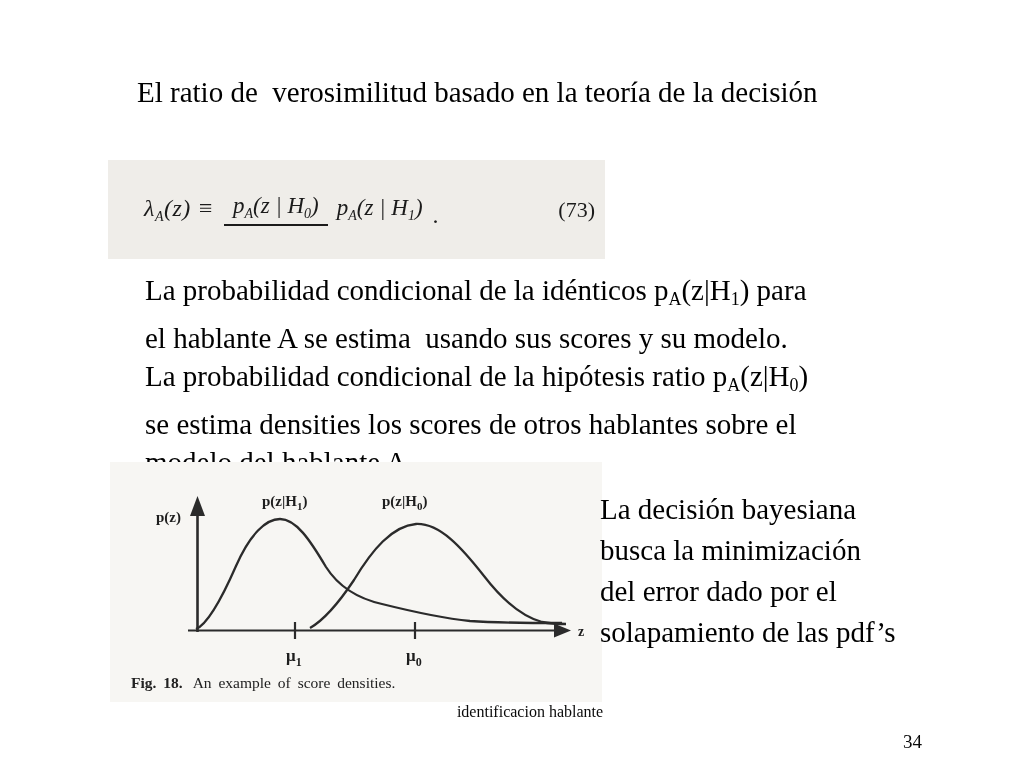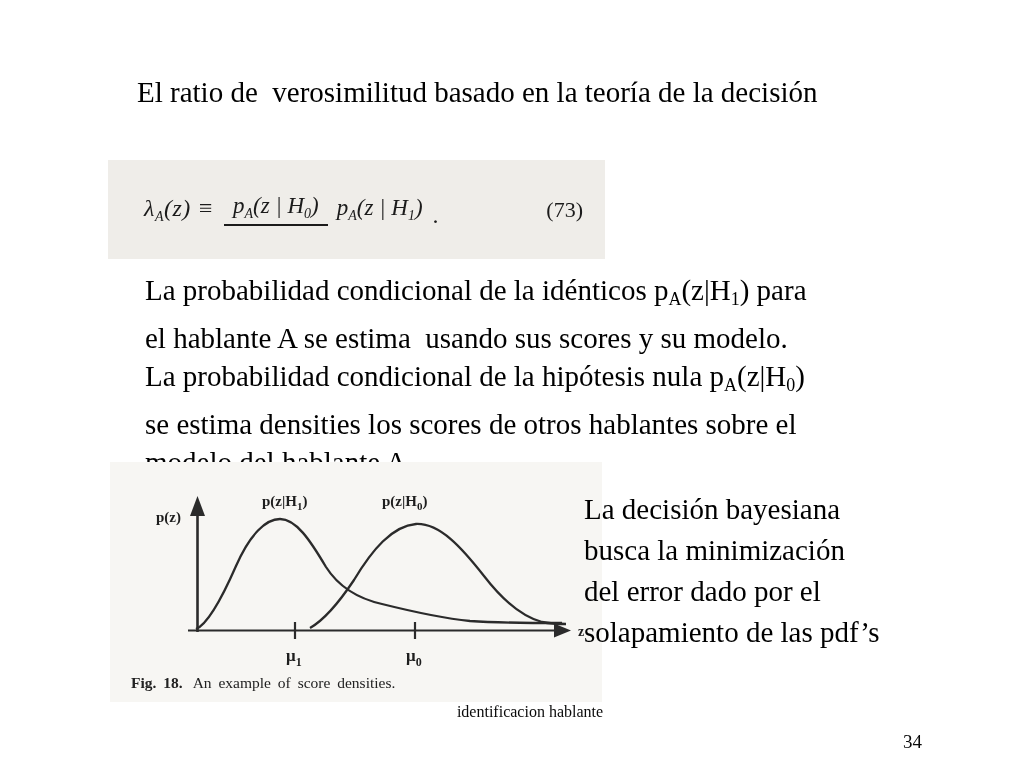--- a/index.html
+++ b/index.html
@@ -6,37 +6,37 @@
   body {
     width:1024px; height:768px; background:#ffffff;
     font-family:"Liberation Serif", serif; color:#000;
   }
   .slide { position:relative; width:956px; height:768px; overflow:hidden; background:#ffffff; }
 
   .para { position:absolute; }
   .line { white-space:pre; }
   .top   { left:137px; top:74px;  font-size:29px; line-height:37px; }
   .mid   { left:145px; top:271px; font-size:29px; line-height:38.5px; }
-  .right { left:584px; top:489px; font-size:29px; line-height:41px; }
+  .right { left:600px; top:489px; font-size:29px; line-height:41px; }
   .sub { font-size:0.62em; vertical-align:-0.28em; }
 
   
   .formula-scan {
     position:absolute; left:108px; top:160px; width:497px; height:99px;
     background:#efede9; display:flex; align-items:center;
     font-size:23px; color:#1b1b1b;
   }
   .ital { font-style:italic; }
   .f-lhs { margin-left:36px; font-size:24px; letter-spacing:0.5px; }
   .fsub { font-size:14px; vertical-align:-5px; }
   .fraction { display:inline-flex; flex-direction:row; text-align:center; margin-left:10px;justify-content:center; }
   .num { padding:0 9px 2px; border-bottom:2px solid #1b1b1b; }
   .den { padding:2px 9px 0; }
   .f-period { font-size:24px; margin-left:1px; margin-top:12px; }
-  .f-eqnum { margin-left:auto; margin-right:22px; font-size:22px; color:#1b1b1b; }
+  .f-eqnum { margin-left:auto; margin-right:10px; font-size:22px; color:#1b1b1b; }
 
   
   .figure-scan {
     position:absolute; left:110px; top:462px; width:492px; height:240px;
     background:#f7f6f3;
   }
   .fig-svg { position:absolute; left:0; top:0; }
   .caption {
     position:absolute; left:21px; top:212px; font-size:15.5px; color:#222;
     word-spacing:3px; white-space:pre;
@@ -66,21 +66,21 @@
       <span class="num ital"><span>p</span><span class="fsub">A</span><span>(z | H</span><span class="fsub">0</span><span>)</span></span>
       <span class="den ital"><span>p</span><span class="fsub">A</span><span>(z | H</span><span class="fsub">1</span><span>)</span></span>
     </span>
     <span class="f-period">.</span>
     <span class="f-eqnum">(73)</span>
   </div>
 
   <div class="para mid">
     <div class="line"><span>La probabilidad condicional de la idénticos p</span><span class="sub">A</span><span>(z|H</span><span class="sub">1</span><span>) para</span></div>
     <div class="line">el hablante A se estima  usando sus scores y su modelo.</div>
-    <div class="line"><span>La probabilidad condicional de la hipótesis nula p</span><span class="sub">A</span><span>(z|H</span><span class="sub">0</span><span>)</span></div>
+    <div class="line"><span>La probabilidad condicional de la hipótesis ratio p</span><span class="sub">A</span><span>(z|H</span><span class="sub">0</span><span>)</span></div>
     <div class="line">se estima densities los scores de otros hablantes sobre el</div>
     <div class="line">modelo del hablante A.</div>
   </div>
 
   <div class="figure-scan">
     <svg class="fig-svg" width="492" height="240" viewBox="0 0 492 240">
 
       <g>
         <line x1="78" y1="168.5" x2="448" y2="168.5" stroke="#2b2b2b" stroke-width="2.2"></line>
         <polygon points="444,161.5 461,168.5 444,175.5" fill="#2b2b2b"></polygon>

